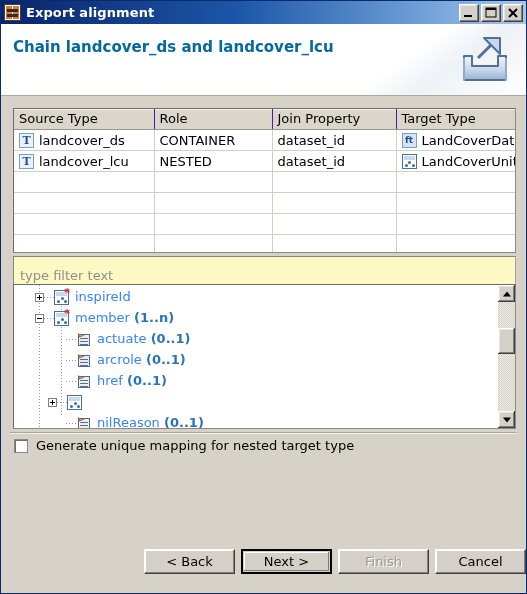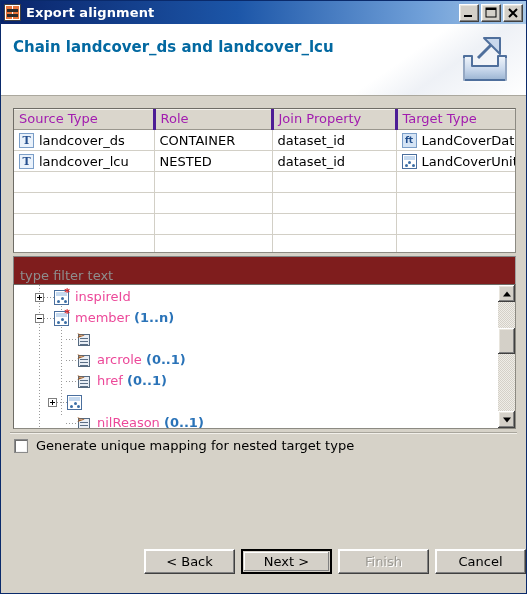--- a/index.html
+++ b/index.html
@@ -141,26 +141,26 @@
     table-layout: fixed;
   }
   table.grid th {
     background: #dad6cc;
     font-weight: normal;
     font-size: 13px;
     text-align: left;
     padding: 2px 0 3px 5px;
     height: 18px;
     box-sizing: border-box;
-    border-right: 3px solid #4c1d95;
+    border-right: 1px solid #4c1d95;
     border-bottom: 1px solid #9a978e;
     box-shadow: inset 0 1px 0 #f3f1ec;
     white-space: nowrap;
     overflow: hidden;
-    color: #a21caf;
+    color: #000000;
   }
   table.grid td {
     height: 21px;
     box-sizing: border-box;
     border-right: 1px solid #d2cfc6;
     border-bottom: 1px solid #d2cfc6;
     padding: 0 0 0 5px;
     font-size: 13px;
     vertical-align: middle;
     white-space: nowrap;
@@ -222,21 +222,21 @@
   }
   .ic-attr .ln { position: absolute; left: 4px; width: 8px; height: 1px; background: #5a6e85; }
   .ic-attr .arr { position: absolute; left: 0px; top: 0px; color: #a55a1a; font-size: 11px; line-height: 8px; }
 
   
   .filter-box {
     position: absolute;
     left: 12px; top: 160px;
     width: 503px; height: 38px;
     box-sizing: border-box;
-    background: #7f1d1d;
+    background: #fef9c3;
     border: 1px solid #a0a0a0;
     border-top-color: #848484;
     border-left-color: #848484;
     display: flex;
     align-items: center;
     padding-left: 6px;
     color: #8e8e8e;
     font-size: 13px;
   }
 
@@ -287,21 +287,21 @@
   .dashes { width: 10px; flex: 0 0 10px; height: 1px;
             background-image: linear-gradient(to right, #9a9a9a 50%, transparent 50%);
             background-size: 3px 1px; background-repeat: repeat-x;
             align-self: center; }
   .vguide {
     position: absolute;
     top: 0; bottom: 0; width: 1px;
     background-image: linear-gradient(to bottom, #9a9a9a 50%, transparent 50%);
     background-size: 1px 3px;
   }
-  .node-label { margin-left: 4px; color: #ec4899; }
+  .node-label { margin-left: 4px; color: #3b82f6; }
   .card { color: #2a73b8; font-weight: bold; }
   .tree-row.selected .node-sel {
     background: #0b2b63;
     color: #ffffff;
     outline: 1px dotted #ffffff;
     outline-offset: 0px;
     padding: 1px 2px 2px 2px;
     display: inline-block;
     line-height: 14px;
   }
@@ -595,20 +595,24 @@
           <span style="width:43px;flex:0 0 43px"></span>
           <span class="twisty-space"></span>
           <span class="dashes"></span>
           <span class="ic-attr">
             <span class="page"></span>
               <span class="ln" style="top:6px"></span>
               <span class="ln" style="top:9px"></span>
               <span class="ln" style="top:12px"></span>
               <span class="arr">➢</span>
           </span>
+          <span class="node-sel">
+            <span class="node-label">actuate</span>
+            <span class="card">(0..1)</span>
+          </span>
         </div>
 
         <div class="tree-row">
           <span style="width:43px;flex:0 0 43px"></span>
           <span class="twisty-space"></span>
           <span class="dashes"></span>
           <span class="ic-attr">
             <span class="page"></span>
               <span class="ln" style="top:6px"></span>
               <span class="ln" style="top:9px"></span>

